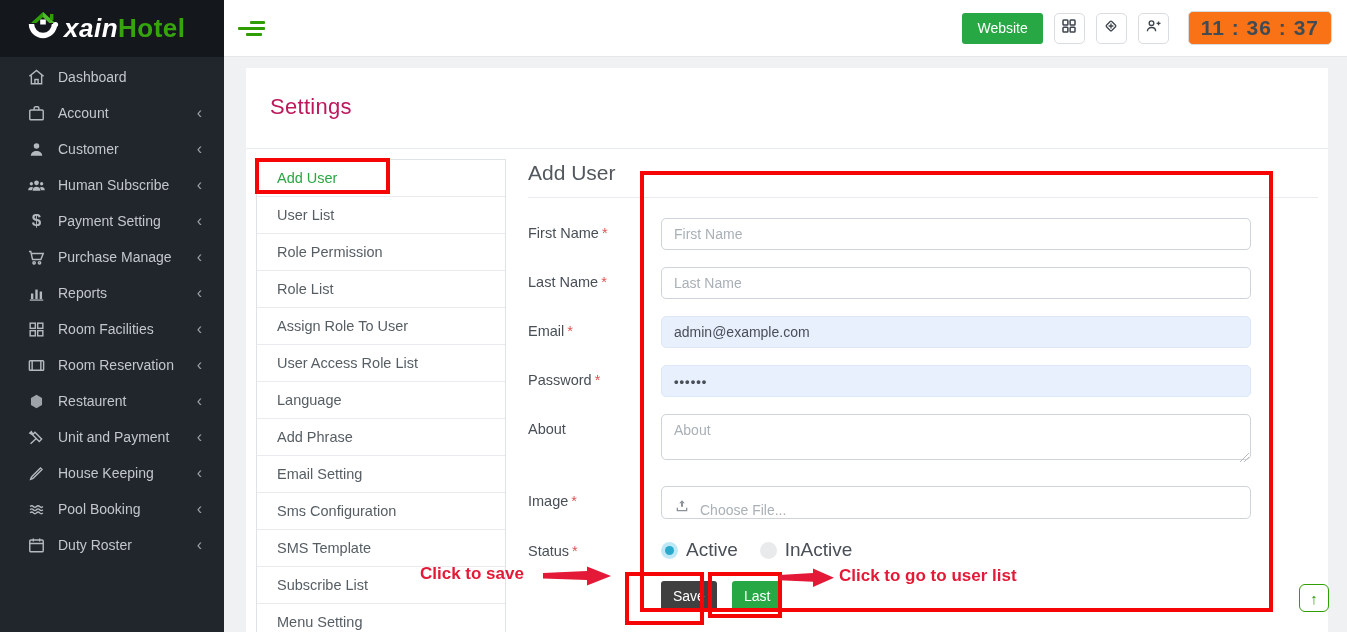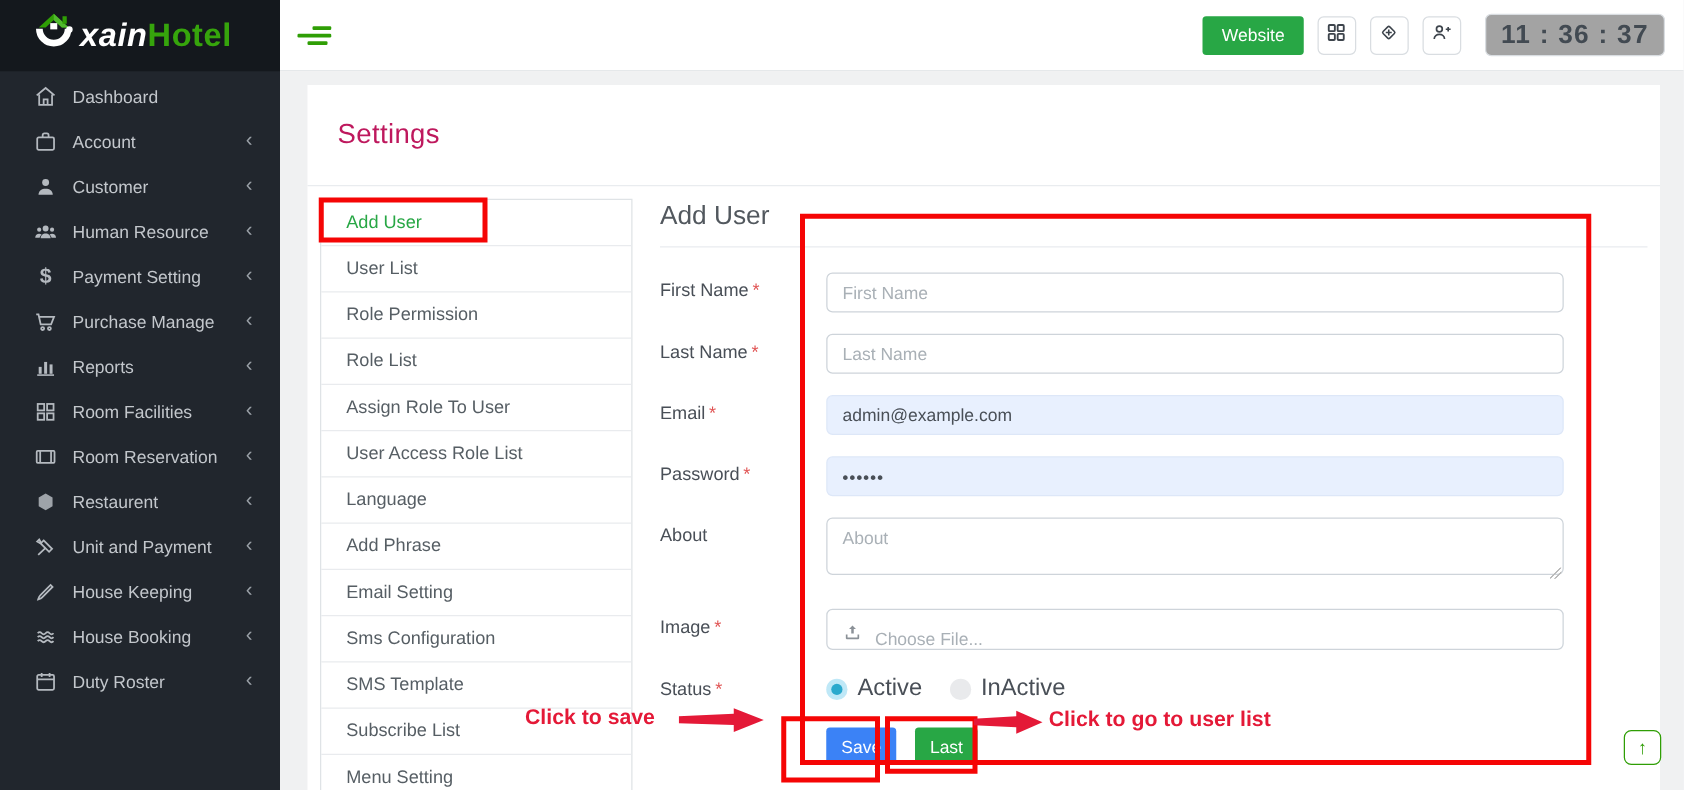--- a/index.html
+++ b/index.html
@@ -29,21 +29,21 @@
   .topbar { position:absolute; left:224px; top:0; width:1123px; height:57px; background:#fff; border-bottom:1px solid #e5e8ea; display:flex; align-items:center; z-index:4; }
   .hamburger { margin-left:14px; width:27px; cursor:pointer; }
   .hamburger span { display:block; height:3px; background:#2f9e05; border-radius:1px; margin-bottom:3px; }
   .hamburger .l1 { width:15px; margin-left:12px; }
   .hamburger .l2 { width:27px; }
   .hamburger .l3 { width:16px; margin-left:8px; margin-bottom:0; }
   .topbar-right { margin-left:auto; display:flex; align-items:center; padding-right:15px; }
   .website-btn { background:#28a745; color:#fff; font-size:14px; border:none; border-radius:3px; height:31px; padding:0 15px; cursor:pointer; }
   .icon-btn { width:31px; height:31px; background:#fff; border:1px solid #d9dde1; border-radius:5px; margin-left:11px; display:flex; align-items:center; justify-content:center; color:#3d444c; cursor:pointer; }
   .icon-btn svg { width:18px; height:18px; }
-  .clock-box { margin-left:19px; height:34px; border:1px solid #d9dde1; border-radius:5px; background:#a3a3a3; display:flex; align-items:center; padding:0 12px; font-size:21px; font-weight:700; color:#424a52; letter-spacing:1px; }
+  .clock-box { margin-left:19px; height:34px; border:1px solid #d9dde1; border-radius:5px; background:#f97316; display:flex; align-items:center; padding:0 12px; font-size:21px; font-weight:700; color:#424a52; letter-spacing:1px; }
 
   
   .content { position:absolute; left:224px; top:57px; width:1123px; height:575px; background:#f0f1f2; }
   .card { position:absolute; left:22px; top:11px; width:1082px; height:600px; background:#fff; }
   .card-header { padding:26px 24px 0 24px; height:81px; border-bottom:1px solid #e9ecef; }
   .page-title { font-size:22px; font-weight:500; color:#be185d; letter-spacing:.3px; }
   .settings-body { display:flex; padding:10px 10px 0 10px; }
 
   
   .tab-list { width:250px; flex:0 0 250px; list-style:none; border:1px solid #dfe3e6; background:#fff; }
@@ -73,21 +73,21 @@
   .file-placeholder { color:#a9b0b6; font-size:14px; margin-left:10px; }
   .row-status { margin-bottom:20px; }
   .radio-group { display:flex; align-items:center; padding-top:3px; }
   .radio { width:17px; height:17px; border-radius:50%; display:inline-block; position:relative; cursor:pointer; }
   .radio.on { background:#bfe8f7; }
   .radio.on:after { content:""; position:absolute; left:4px; top:4px; width:9px; height:9px; border-radius:50%; background:#2ba9cd; }
   .radio.off { background:#e9eaec; }
   .radio-label { font-size:19px; color:#494f57; margin:0 22px 0 8px; }
   .btn-row { position:relative; display:flex; }
   .btn { border:none; border-radius:3px; color:#fff; font-size:14px; height:30px; padding:0 12px; cursor:pointer; font-family:"Liberation Sans",sans-serif; }
-  .btn-save { background:#3b82f6; }
+  .btn-save { background:#404040; }
   .btn-next { background:#28a745; margin-left:15px; }
 
   
   .red-rect { border:4px solid #f50505; position:absolute; pointer-events:none; z-index:9; }
   .rect-tab { left:-2px; top:-2px; width:135px; height:36px; }
   .rect-form { left:112px; top:12px; width:633px; height:441px; }
   .rect-save { left:-36px; top:-9px; width:79px; height:53px; }
   .rect-next { left:47px; top:-9px; width:74px; height:46px; }
   .note-text { position:absolute; color:#e41937; font-weight:700; font-size:17px; z-index:10; white-space:nowrap; }
   .note-save { left:420px; top:564px; }
@@ -151,21 +151,21 @@
       <span class="nav-icon">
           <svg viewBox="0 0 24 24" fill="currentColor">
             <circle cx="5.5" cy="9.8" r="2.1"></circle>
             <circle cx="18.5" cy="9.8" r="2.1"></circle>
             <circle cx="12" cy="8.6" r="3"></circle>
             <path d="M1.5 18c0-2.6 1.8-4 4-4 .9 0 1.8.2 2.5.7C6.6 16 6 17.4 6 18z"></path>
             <path d="M22.5 18c0-2.6-1.8-4-4-4-.9 0-1.8.2-2.5.7 1.4 1.3 2 2.7 2 3.3z"></path>
             <path d="M7 18.5c0-3 2.2-4.8 5-4.8s5 1.8 5 4.8z"></path>
           </svg>
         </span>
-      <span class="nav-label">Human Resource</span>
+      <span class="nav-label">Human Subscribe</span>
       <span class="nav-chevron">‹</span>
     </div>
     <div class="nav-item">
       <span class="nav-icon">
           <span class="dollar">$</span>
         </span>
       <span class="nav-label">Payment Setting</span>
       <span class="nav-chevron">‹</span>
     </div>
     <div class="nav-item">
@@ -242,21 +242,21 @@
       <span class="nav-chevron">‹</span>
     </div>
     <div class="nav-item">
       <span class="nav-icon">
           <svg viewBox="0 0 24 24" fill="none" stroke="currentColor" stroke-width="1.8">
             <path d="M4 8.3c1.3-1.5 2.7-1.5 4 0s2.7 1.5 4 0 2.7-1.5 4 0 2.7 1.5 4 0"></path>
             <path d="M4 12.3c1.3-1.5 2.7-1.5 4 0s2.7 1.5 4 0 2.7-1.5 4 0 2.7 1.5 4 0"></path>
             <path d="M4 16.3c1.3-1.5 2.7-1.5 4 0s2.7 1.5 4 0 2.7-1.5 4 0 2.7 1.5 4 0"></path>
           </svg>
         </span>
-      <span class="nav-label">House Booking</span>
+      <span class="nav-label">Pool Booking</span>
       <span class="nav-chevron">‹</span>
     </div>
     <div class="nav-item">
       <span class="nav-icon">
           <svg viewBox="0 0 24 24" fill="none" stroke="currentColor" stroke-width="1.8">
             <rect x="3.5" y="5" width="17" height="15" rx="1.5"></rect>
             <path d="M8 3v4M16 3v4M3.5 9.5h17"></path>
           </svg>
         </span>
       <span class="nav-label">Duty Roster</span>

